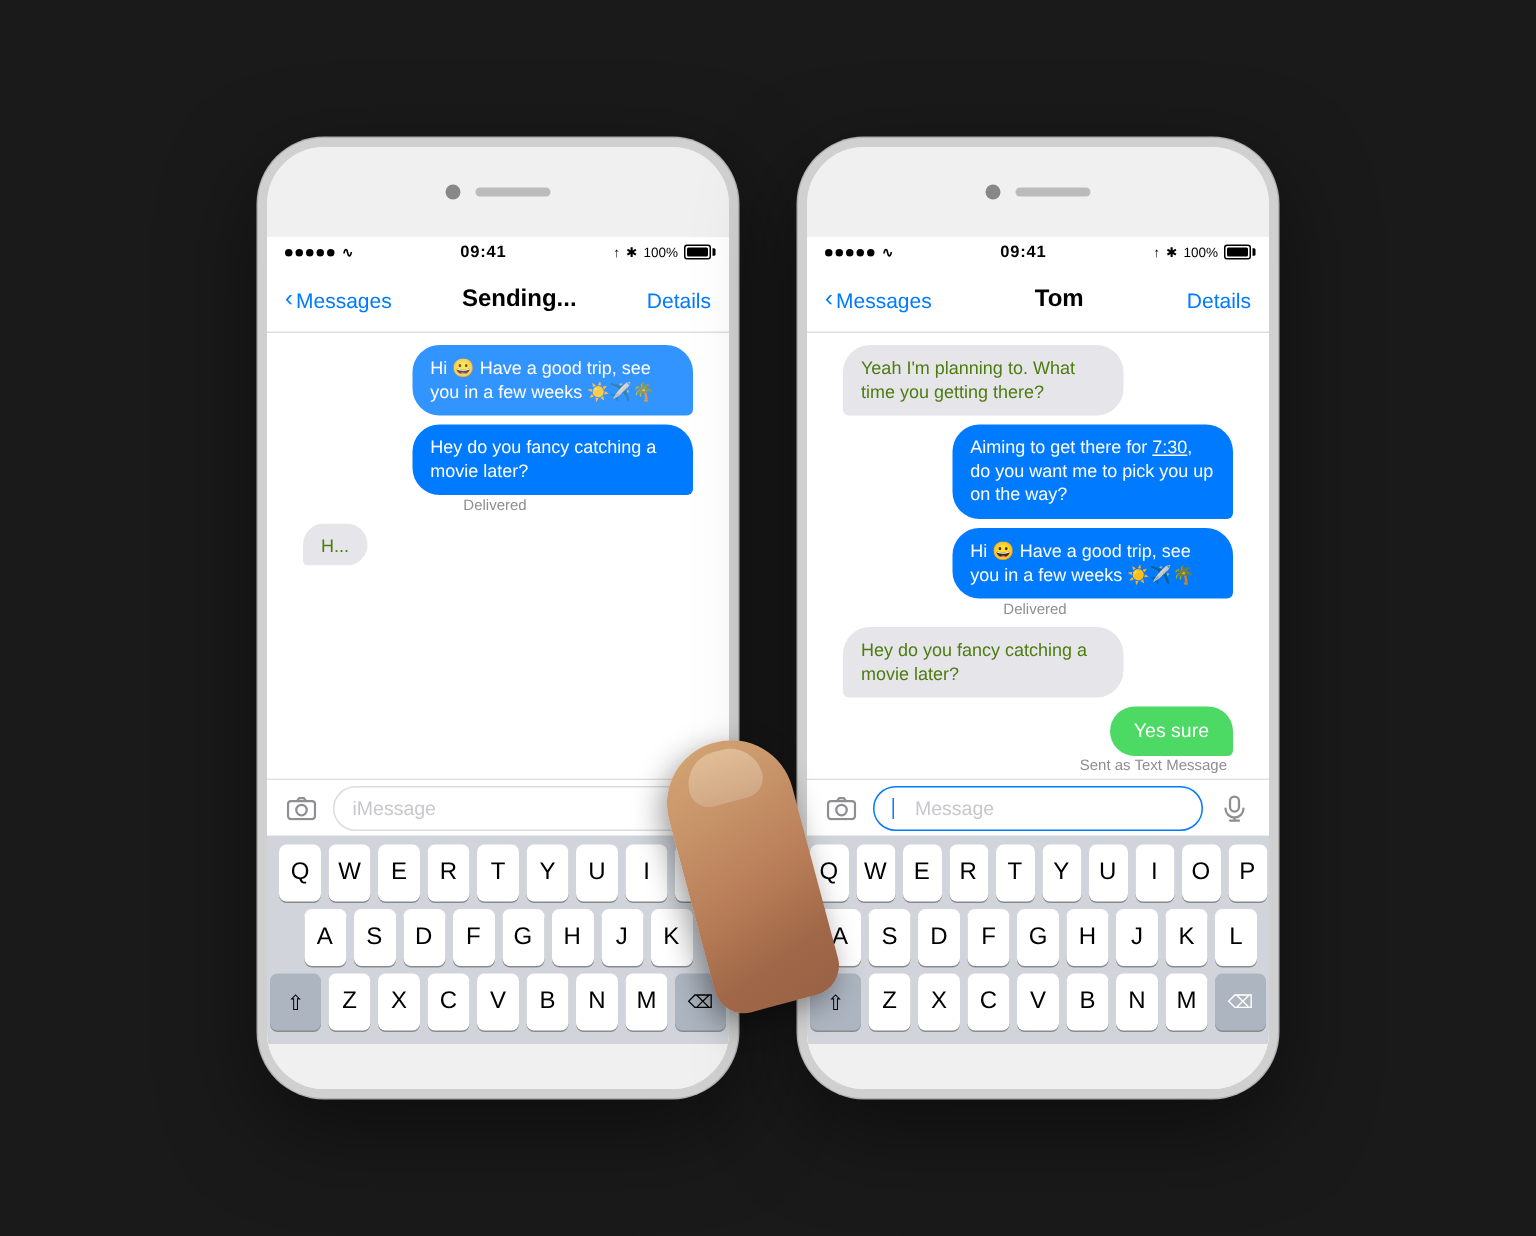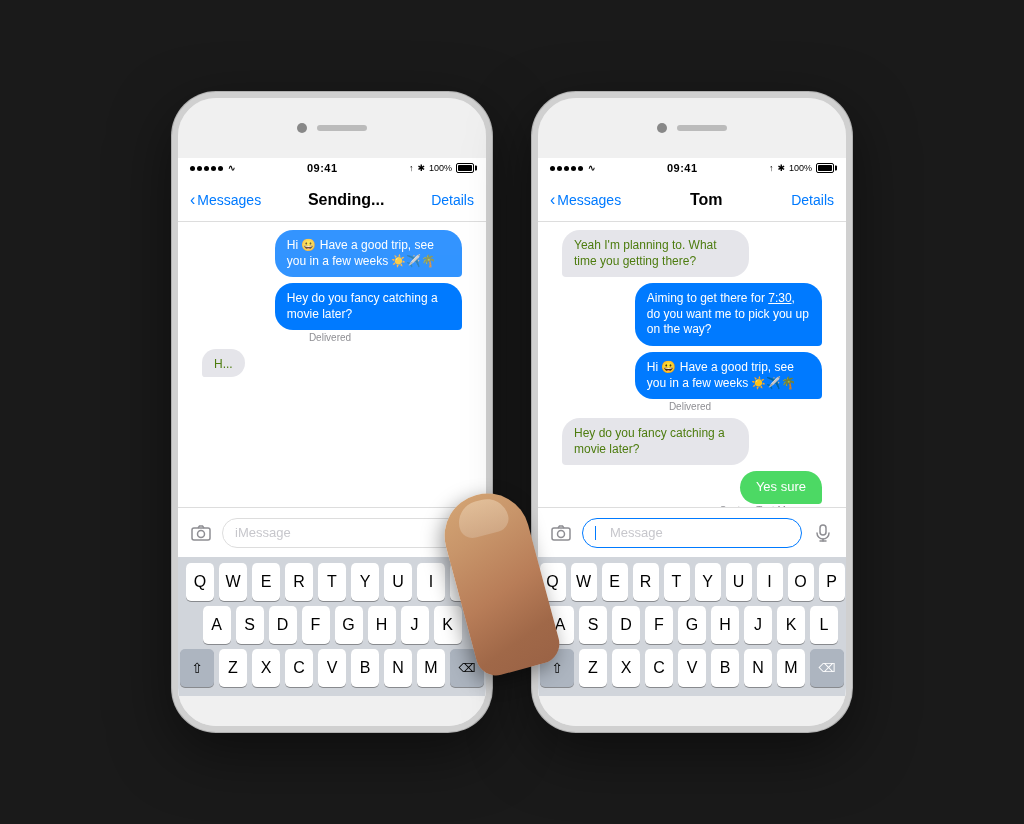--- a/index.html
+++ b/index.html
@@ -264,21 +264,21 @@
       border-right: 0.5px solid rgba(255,255,255,0.2);
       cursor: pointer;
     }
 
     .context-menu-item:last-child {
       border-right: none;
     }
 
     
     .input-area {
-      height: 50px;
+      height: 38px;
       border-top: 0.5px solid #ddd;
       display: flex;
       align-items: center;
       padding: 6px 8px;
       gap: 6px;
       background: #fff;
       flex-shrink: 0;
     }
 
     .camera-btn {

